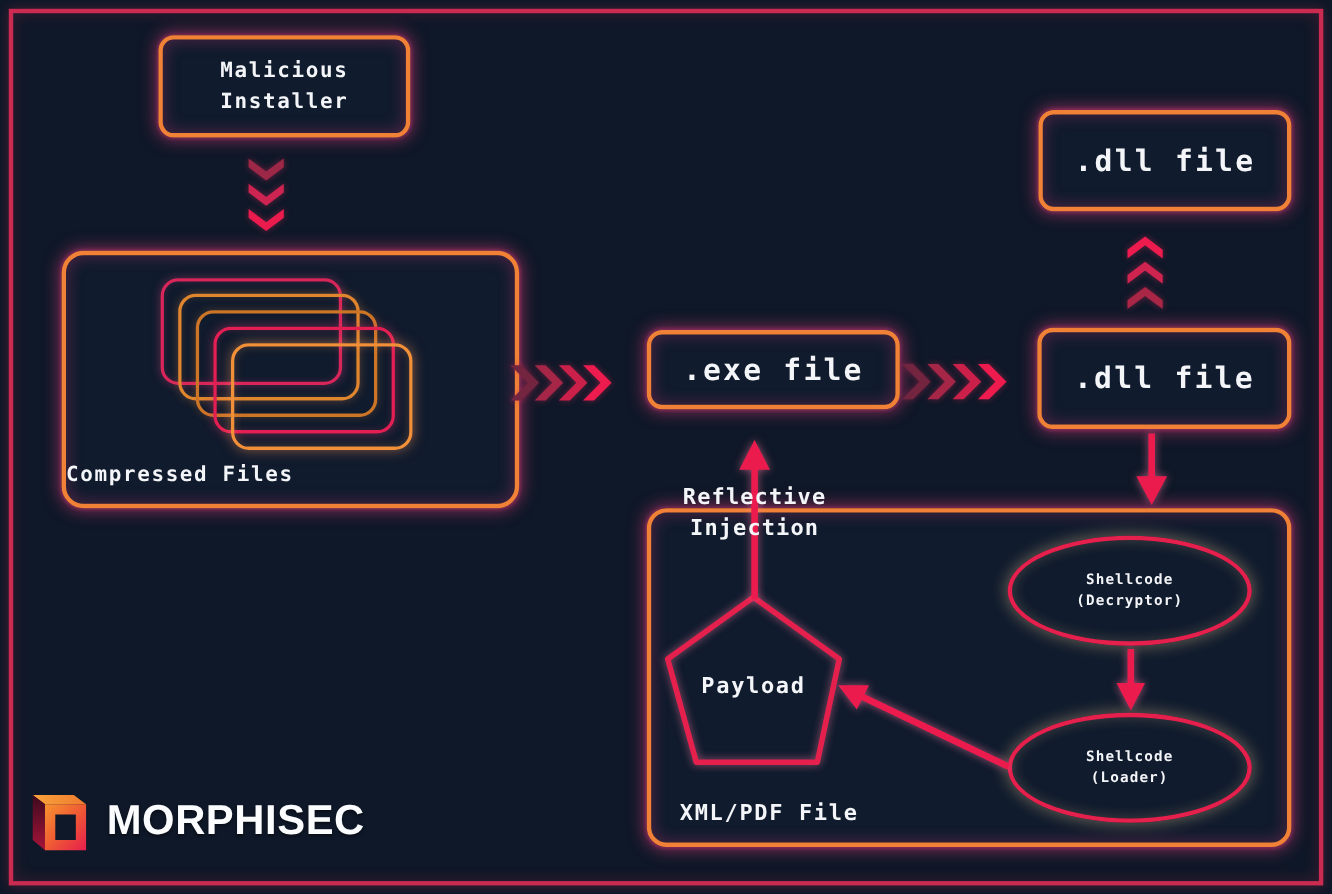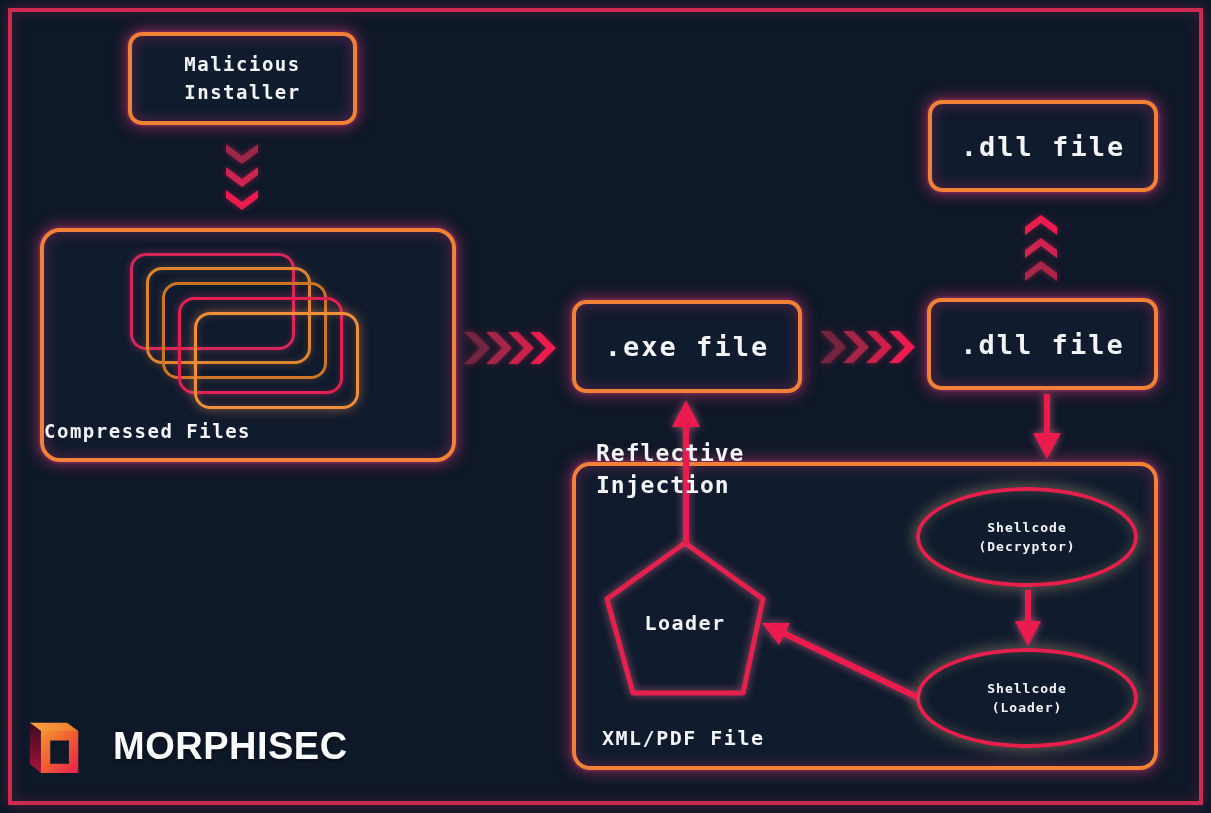--- a/index.html
+++ b/index.html
@@ -31,25 +31,26 @@
     position:absolute;
     border:4px solid var(--orange);
     border-radius:14px;
     background:rgba(23,35,60,.28);
     box-shadow:0 0 14px 3px rgba(219,58,121,.50),
                0 0 3px 1px rgba(219,58,121,.35),
                inset 0 0 14px 2px rgba(219,58,121,.28);
     display:flex;align-items:center;justify-content:center;
     text-align:center;font-weight:bold;
     z-index:5;
+    margin-left:16px;
   }
   .preline{white-space:pre-line;}
   #box-malicious{left:128px;top:32px;width:229px;height:93px;font-size:19px;letter-spacing:1.5px;line-height:1.45;}
   #box-compressed{left:40px;top:228px;width:416px;height:234px;border-radius:20px;}
-  #box-exe{left:572px;top:300px;width:230px;height:93px;font-size:27px;letter-spacing:2px;}
+  #box-exe{left:572px;top:300px;width:230px;height:72px;font-size:27px;letter-spacing:2px;}
   #box-dll-top{left:928px;top:100px;width:230px;height:92px;font-size:27px;letter-spacing:2px;}
   #box-dll-bottom{left:927px;top:298px;width:231px;height:92px;font-size:27px;letter-spacing:2px;}
   #box-xmlpdf{left:572px;top:462px;width:586px;height:308px;border-radius:18px;align-items:flex-end;justify-content:flex-start;}
   .compressed-label{
     position:absolute;left:0;bottom:16px;width:100%;
     text-align:left;font-size:19px;font-weight:bold;letter-spacing:1.5px;
   }
   .xmlpdf-label{
     position:absolute;left:26px;bottom:16px;
     font-size:20px;font-weight:bold;letter-spacing:1.5px;
@@ -77,32 +78,32 @@
   }
   #ellipse-decryptor{left:916px;top:487px;}
   #ellipse-loader{left:916px;top:648px;}
   
   #vector-overlay{position:absolute;inset:0;z-index:20;pointer-events:none;}
   .glow-pink{filter:drop-shadow(0 0 4px rgba(255,120,160,.60));}
   .glow-chev{filter:drop-shadow(0 0 3px rgba(230,40,90,.45));}
   
   #reflective-label{
     position:absolute;left:596px;top:437px;width:180px;
-    font-size:23px;font-weight:bold;
+    text-align:center;font-size:20px;font-weight:bold;
     letter-spacing:1px;line-height:1.4;z-index:30;
   }
   #payload-label{
     position:absolute;left:605px;top:611px;width:160px;
     text-align:center;font-size:20px;font-weight:bold;
     letter-spacing:1.5px;z-index:30;
   }
   
   #logo{
     position:absolute;left:26px;top:714px;
-    display:flex;align-items:center;gap:31px;z-index:30;
+    display:flex;align-items:center;gap:15px;z-index:30;
   }
   #logo-text{
     font-family:"Liberation Sans", sans-serif;
     font-weight:bold;font-size:38px;letter-spacing:.5px;
     color:#fbfcfe;text-shadow:0 2px 3px rgba(0,0,0,.45);
   }
 </style>
 </head>
 <body>
 
@@ -193,21 +194,21 @@
     <polygon class="glow-pink" points="685,543 763,599 743,693 633,693 607,599" fill="none" stroke="#e6204d" stroke-width="5" stroke-linejoin="round"></polygon>
 
     <g class="glow-pink">
       <line x1="686" y1="545" x2="686" y2="423" stroke="#ec1b4d" stroke-width="6"></line>
       <polygon points="686,400 672,427 700,427" fill="#ec1b4d"></polygon>
     </g>
   </svg>
 
   <div id="reflective-label" class="preline">Reflective
 Injection</div>
-  <div id="payload-label">Loader</div>
+  <div id="payload-label">Payload</div>
 
   <div id="logo">
     <svg width="56" height="64" viewBox="0 0 60 66">
       <defs>
         <linearGradient id="gradFace" x1="0" y1="0" x2="1" y2="1">
           <stop offset="0" stop-color="#f7932f"></stop>
           <stop offset="0.5" stop-color="#ef5a34"></stop>
           <stop offset="1" stop-color="#e71e4e"></stop>
         </linearGradient>
         <linearGradient id="gradTop" x1="0" y1="0" x2="1" y2="0">

